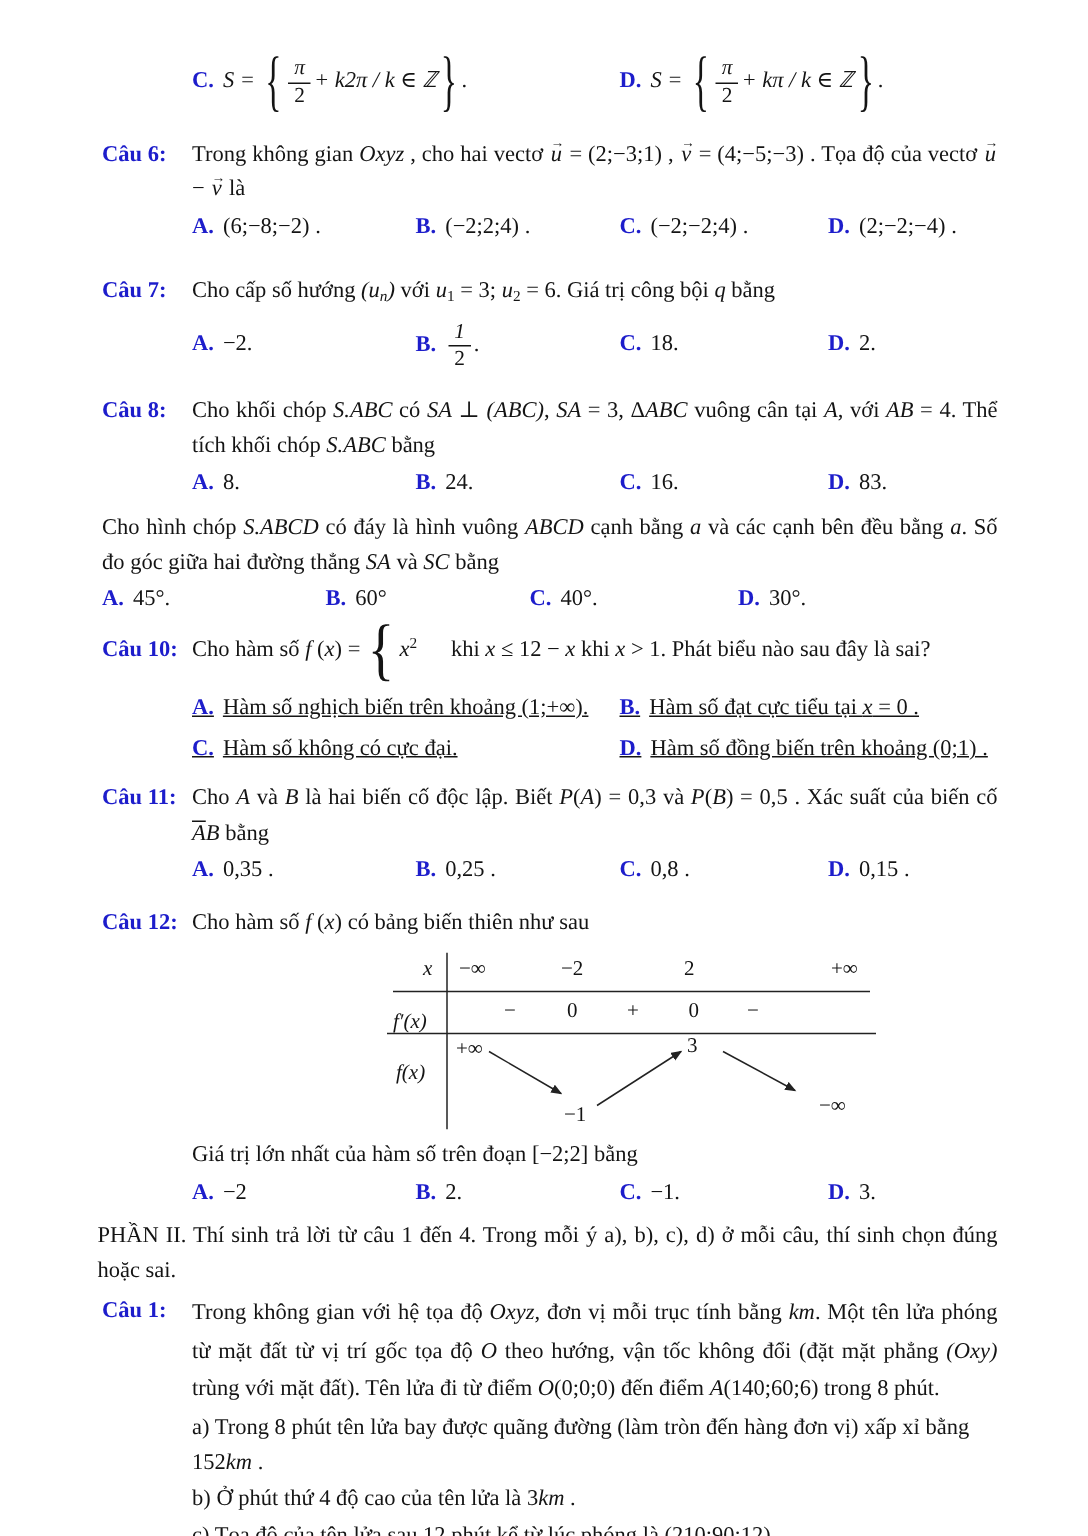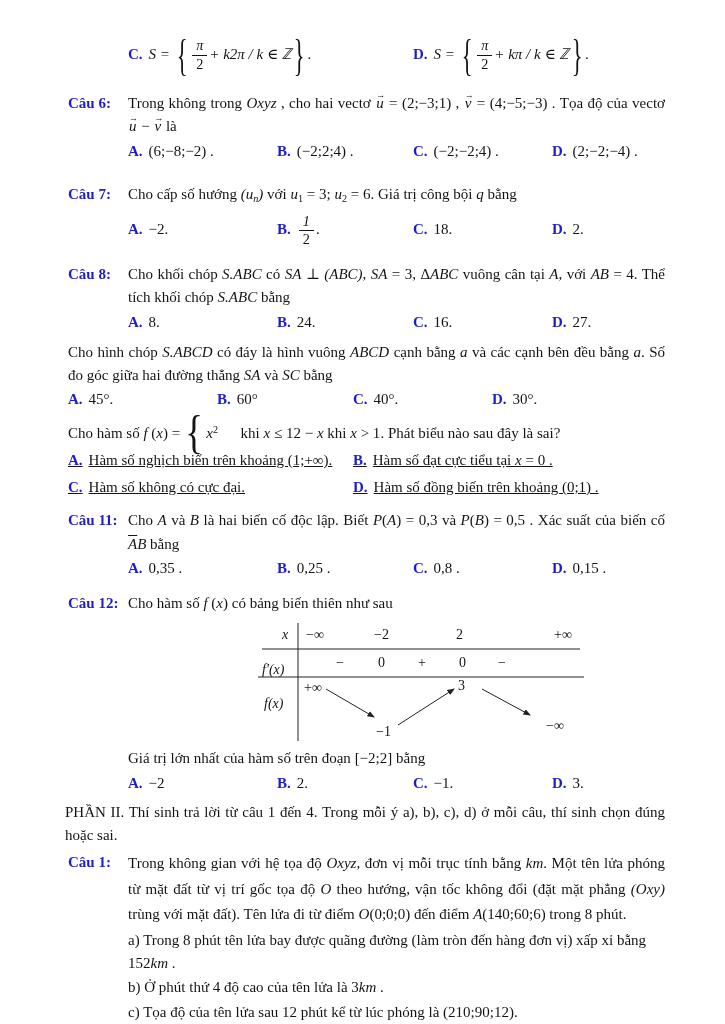--- a/index.html
+++ b/index.html
@@ -27,21 +27,21 @@
   .opt{white-space:nowrap;}
   .letter{color:#1d1dcb;font-weight:bold;margin-right:6px;}
   
   .frac{display:inline-flex;flex-direction:column;align-items:center;vertical-align:middle;line-height:1.2;font-size:.95em;margin:0 2px;}
   .frac .num{padding:0 4px;border-bottom:1px solid #141414;font-style:italic;}
   .frac .den{padding:0 4px;}
   .bigbrace{display:inline-block;font-size:30px;line-height:0;transform:scale(.75,1.5);margin:0 1px;vertical-align:middle;font-weight:400;}
   .mopt{display:flex;align-items:center;height:50px;white-space:nowrap;}
   .topopts{display:grid;grid-template-columns:285px auto;margin:0 60px 12px 128px;}
   
-  .pwline{display:flex;align-items:center;margin-bottom:4px;}
+  .pwline{display:flex;align-items:center;margin-bottom:16px;}
   .pw-brace{display:inline-block;font-size:46px;line-height:0;transform:scaleX(.8);margin:0 1px 0 3px;font-weight:400;}
   .pw-rows{display:inline-flex;flex-direction:row;line-height:1.35;}
   .pw-rows .pwrow span{white-space:pre;}
   
   .bbt{position:relative;width:330px;height:118px;margin:8px 0 6px 130px;font-size:14px;line-height:1;}
   .bbt svg{position:absolute;inset:0;}
   .bbt .lbl{position:absolute;font-style:italic;}
   .bbt .val{position:absolute;}
   
   .p2head{padding:0 60px 0 65px;text-align:justify;margin-bottom:4px;}
@@ -78,21 +78,21 @@
         </span>
       <span class="i">+ kπ / k ∈ ℤ</span>
       <span class="bigbrace">}</span>
       <span>.</span>
     </div>
   </div>
 
   <div class="q" style="margin-bottom:20px;">
     <div class="qlabel">Câu 6:</div>
     <div class="qcontent">
-      <div class="qbody"><span>Trong không trong </span><span class="i">Oxyz</span><span> , cho hai vectơ </span><span class="vec">u</span><span> = (2;−3;1) , </span><span class="vec">v</span><span> = (4;−5;−3) . Tọa độ của vectơ </span><span class="vec">u</span><span> − </span><span class="vec">v</span><span> là</span></div>
+      <div class="qbody"><span>Trong không gian </span><span class="i">Oxyz</span><span> , cho hai vectơ </span><span class="vec">u</span><span> = (2;−3;1) , </span><span class="vec">v</span><span> = (4;−5;−3) . Tọa độ của vectơ </span><span class="vec">u</span><span> − </span><span class="vec">v</span><span> là</span></div>
       <div class="opts">
         <div class="opt"><span class="letter">A.</span><span>(6;−8;−2) .</span></div>
         <div class="opt"><span class="letter">B.</span><span>(−2;2;4) .</span></div>
         <div class="opt"><span class="letter">C.</span><span>(−2;−2;4) .</span></div>
         <div class="opt"><span class="letter">D.</span><span>(2;−2;−4) .</span></div>
       </div>
     </div>
   </div>
 
   <div class="q">
@@ -112,38 +112,39 @@
   </div>
 
   <div class="q" style="margin-bottom:7px;">
     <div class="qlabel">Câu 8:</div>
     <div class="qcontent">
       <div class="qbody"><span>Cho khối chóp </span><span class="i">S.ABC</span><span> có </span><span class="i">SA</span><span> ⊥ </span><span class="i">(ABC)</span><span>, </span><span class="i">SA</span><span> = 3, Δ</span><span class="i">ABC</span><span> vuông cân tại </span><span class="i">A</span><span>, với </span><span class="i">AB</span><span> = 4.  Thể tích khối chóp </span><span class="i">S.ABC</span><span> bằng</span></div>
       <div class="opts">
         <div class="opt"><span class="letter">A.</span><span>8.</span></div>
         <div class="opt"><span class="letter">B.</span><span>24.</span></div>
         <div class="opt"><span class="letter">C.</span><span>16.</span></div>
-        <div class="opt"><span class="letter">D.</span><span>27.</span></div>
+        <div class="opt"><span class="letter">D.</span><span>83.</span></div>
       </div>
     </div>
   </div>
 
   <div class="q">
     <div class="qcontent">
       <div class="qbody"><span>Cho hình chóp </span><span class="i">S.ABCD</span><span> có đáy là hình vuông </span><span class="i">ABCD</span><span> cạnh bằng </span><span class="i">a</span><span> và các cạnh bên đều bằng </span><span class="i">a</span><span>. Số đo góc giữa hai đường thẳng </span><span class="i">SA</span><span> và </span><span class="i">SC</span><span> bằng</span></div>
       <div class="opts">
         <div class="opt"><span class="letter">A.</span><span>45°.</span></div>
         <div class="opt"><span class="letter">B.</span><span>60°</span></div>
         <div class="opt"><span class="letter">C.</span><span>40°.</span></div>
         <div class="opt"><span class="letter">D.</span><span>30°.</span></div>
       </div>
     </div>
   </div>
 
   <div class="q">
+    <div class="qlabel">Câu 10:</div>
     <div class="qcontent">
       <div class="pwline">
         <span><span>Cho hàm số </span><span class="i">f</span><span> (</span><span class="i">x</span><span>) = </span></span>
         <span class="pw-brace">{</span>
         <span class="pw-rows">
           <span class="pwrow"><span class="i">x</span><span class="sup">2</span><span>      khi </span><span class="i">x</span><span> ≤ 1</span></span>
           <span class="pwrow"><span>2 − </span><span class="i">x</span><span> khi </span><span class="i">x</span><span> &gt; 1</span></span>
         </span>
         <span><span>. Phát biểu nào sau đây là </span><span class="b">sai</span><span>?</span></span>
       </div>

